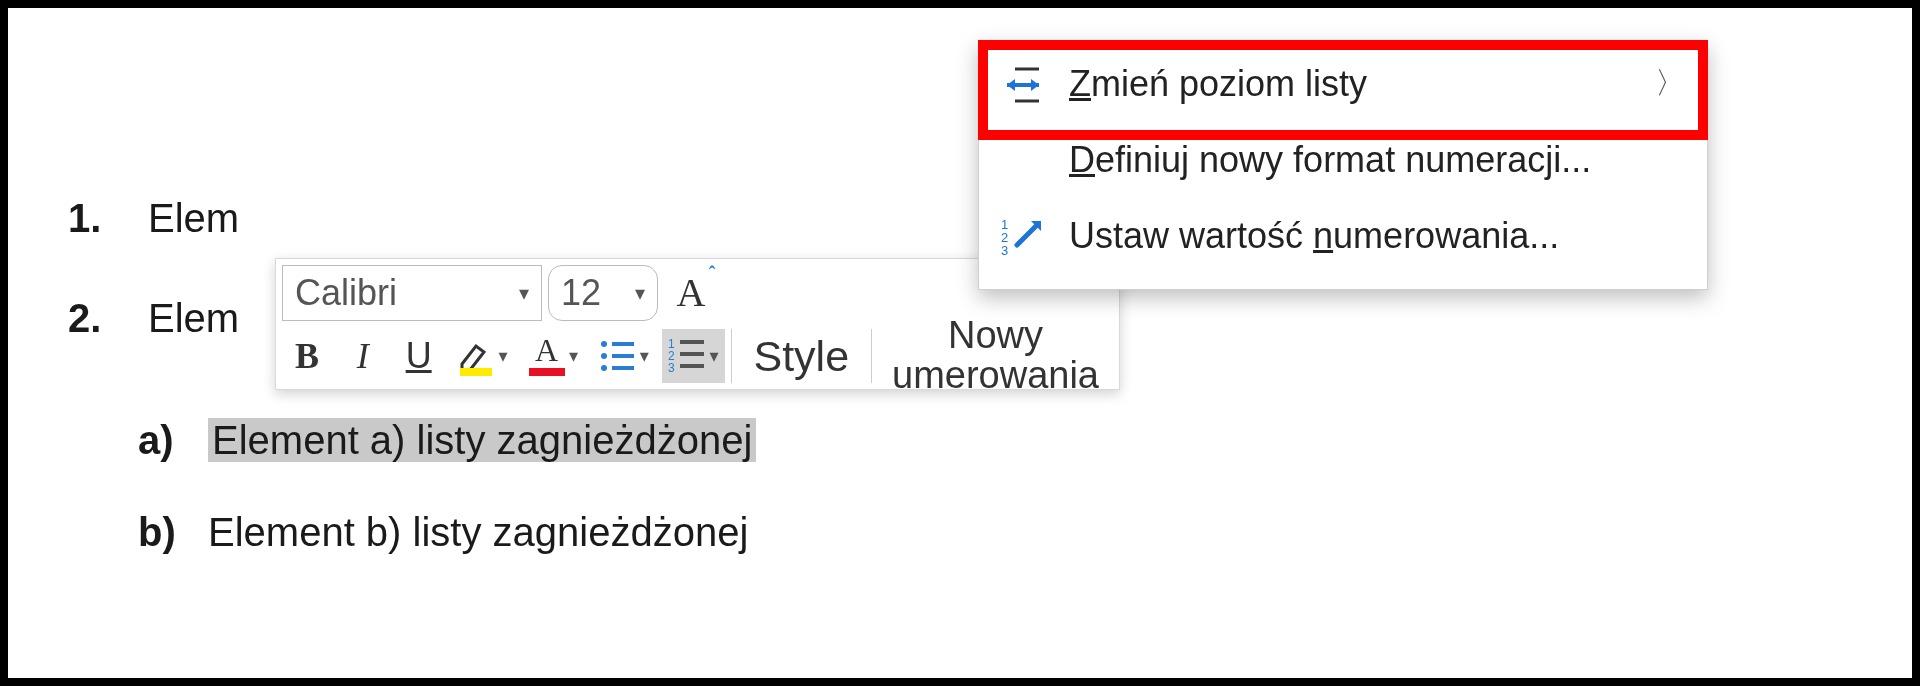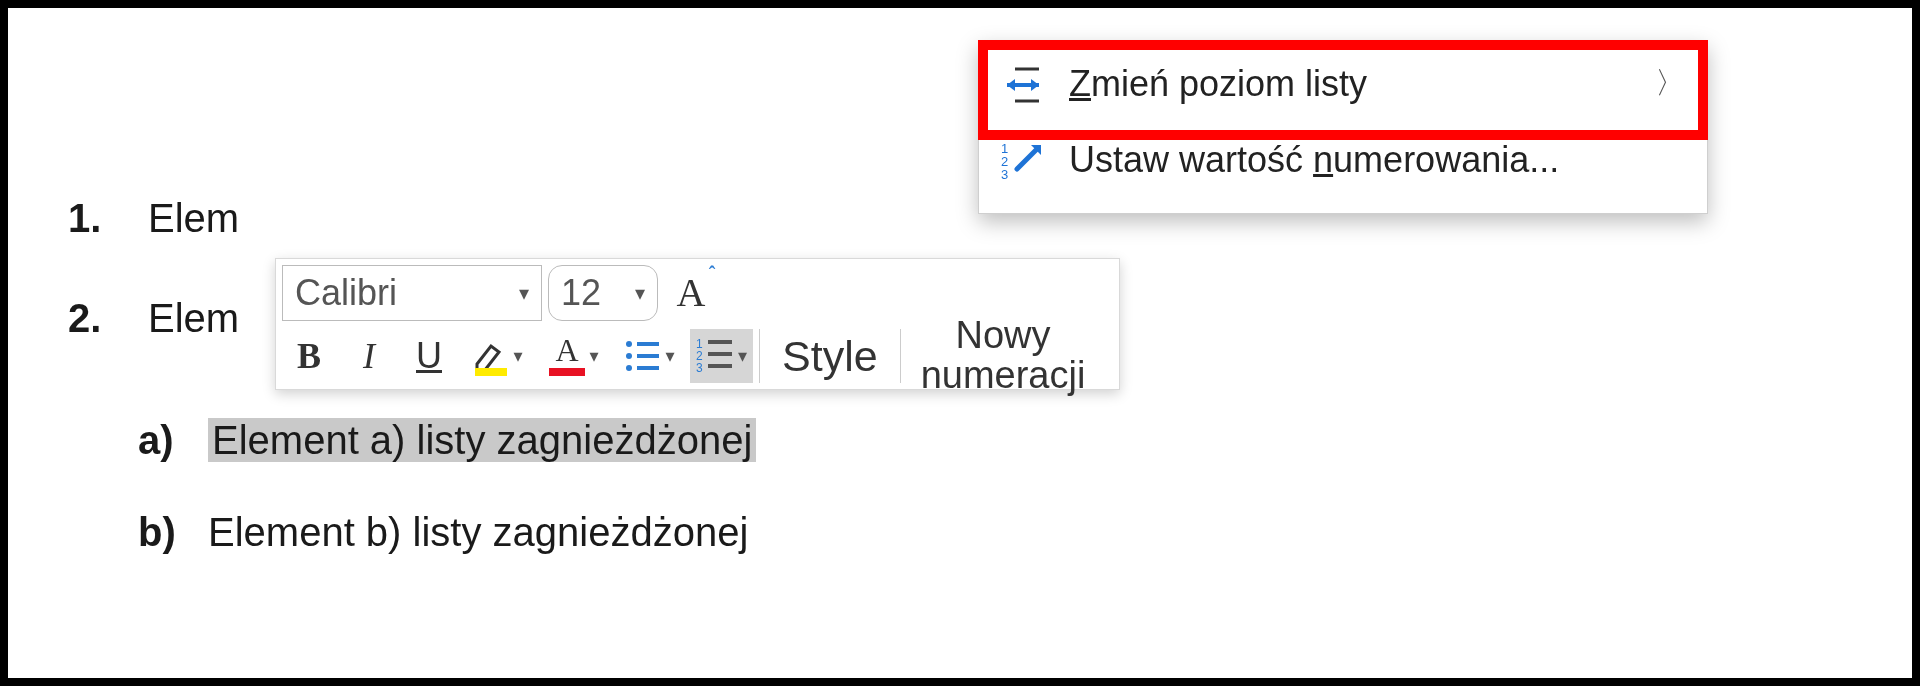--- a/index.html
+++ b/index.html
@@ -267,40 +267,44 @@
       </span>
       <span class="dropdown-arr">▾</span>
     </div>
     <div class="vert-sep"></div>
     <div class="tool-btn btn-wide">
       <span>Style</span>
     </div>
     <div class="vert-sep"></div>
     <div class="tool-btn btn-col">
       <span>Nowy</span>
-      <span>numeracji</span>
+      <span>umerowania</span>
     </div>
   </div>
 </div>
 
 <div class="context-menu">
   <div class="menu-item">
     <span class="menu-icon">
       <svg width="44" height="44" viewBox="0 0 44 44">
         <line x1="14" y1="6" x2="38" y2="6" stroke="#333" stroke-width="3"></line>
         <line x1="14" y1="38" x2="38" y2="38" stroke="#333" stroke-width="3"></line>
         <line x1="6" y1="22" x2="38" y2="22" stroke="#1e73d6" stroke-width="4"></line>
         <polygon points="6,22 14,16 14,28" fill="#1e73d6"></polygon>
         <polygon points="38,22 30,16 30,28" fill="#1e73d6"></polygon>
       </svg>
     </span>
     <span class="menu-label"><span class="accel">Z</span><span>mień poziom listy</span></span>
     <span class="menu-chevron">〉</span>
   </div>
   <div class="menu-item">
+    <span class="menu-icon"></span>
+    <span class="menu-label"><span class="accel">D</span><span>efiniuj nowy format numeracji...</span></span>
+  </div>
+  <div class="menu-item">
     <span class="menu-icon">
       <svg width="44" height="44" viewBox="0 0 44 44">
         <text x="0" y="14" font-size="13" fill="#1e73d6">1</text>
         <text x="0" y="27" font-size="13" fill="#1e73d6">2</text>
         <text x="0" y="40" font-size="13" fill="#1e73d6">3</text>
         <path d="M16 30 L36 10" stroke="#1e73d6" stroke-width="5" stroke-linecap="round"></path>
         <path d="M30 6 L40 6 L40 16 Z" fill="#1e73d6"></path>
       </svg>
     </span>
     <span class="menu-label"><span>Ustaw wartość </span><span class="accel">n</span><span>umerowania...</span></span>

